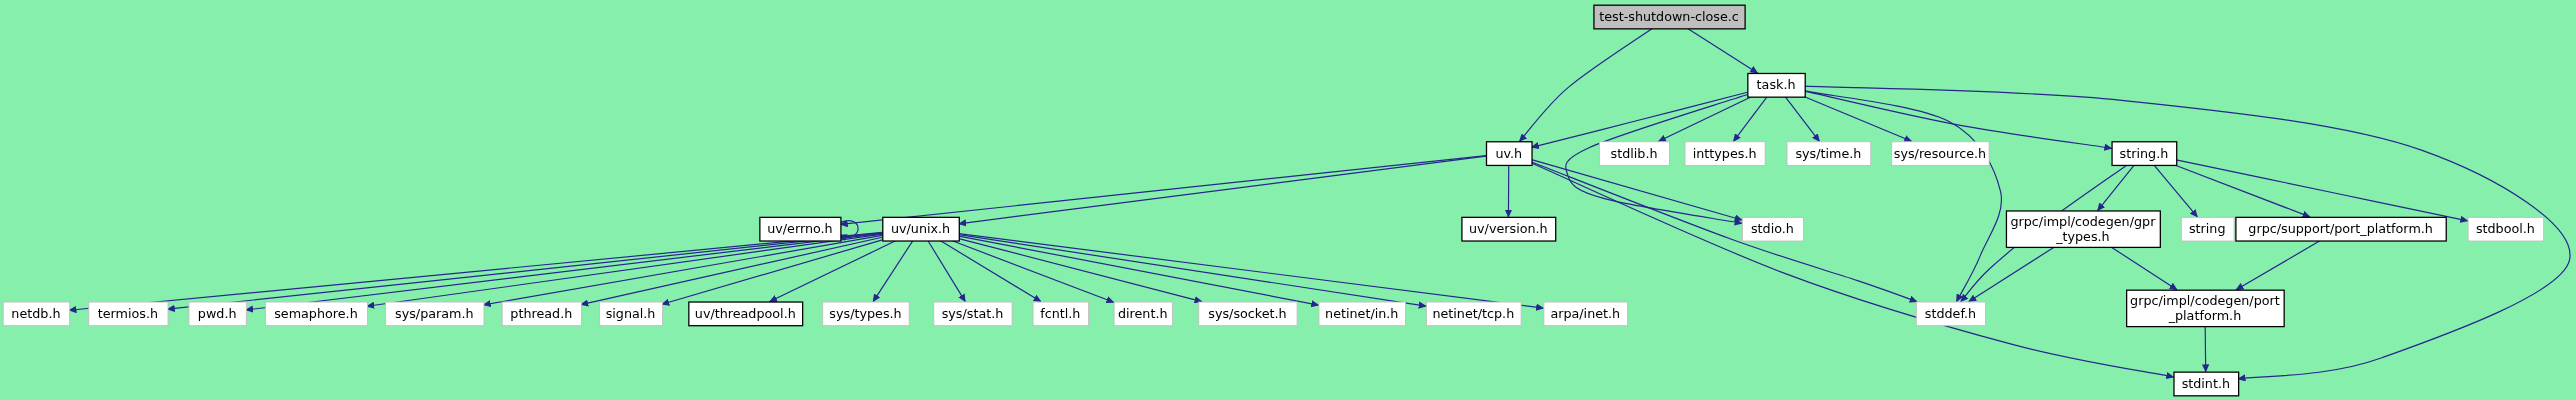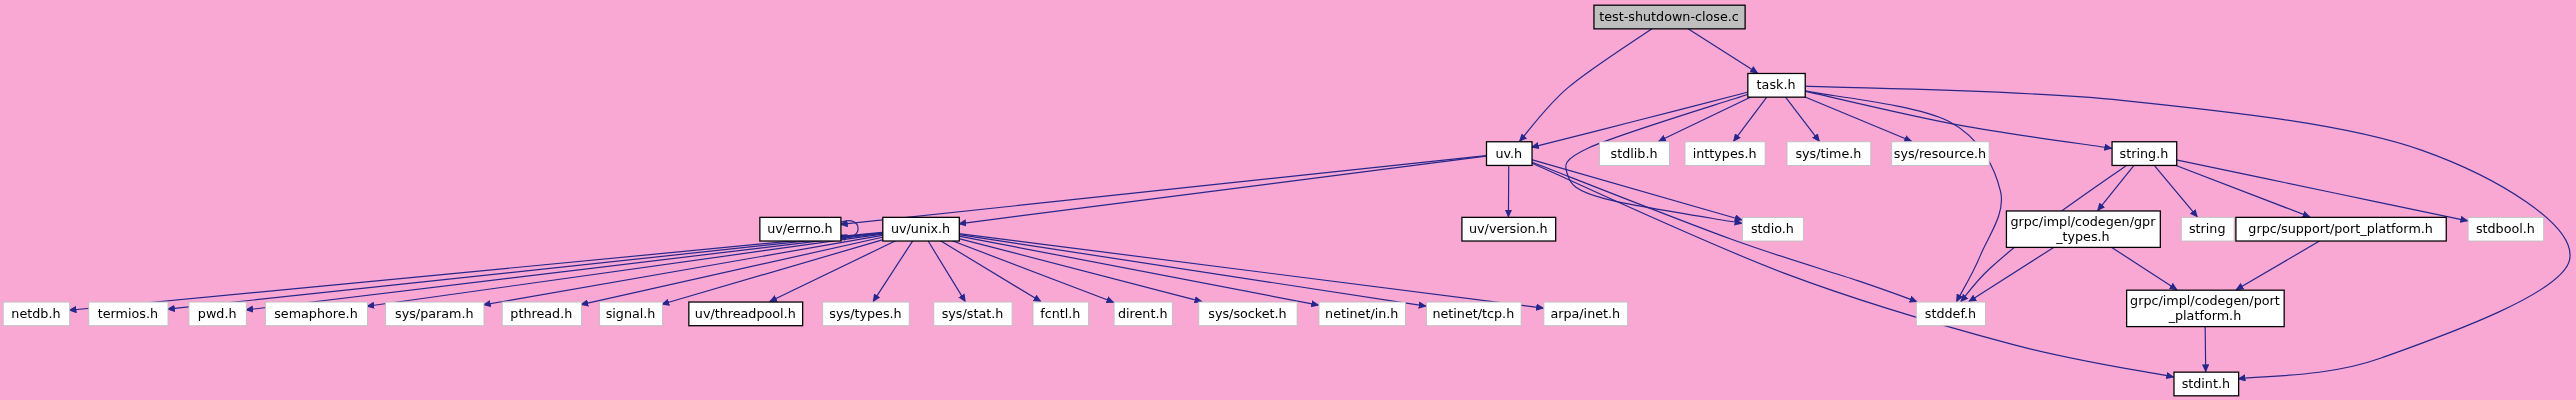--- a/index.html
+++ b/index.html
@@ -1,16 +1,16 @@
 <!DOCTYPE html>
 <html style="font-size:14.6px"><head>
 <meta charset="utf-8">
 <style>
   html,body{margin:0;padding:0;background:#ffffff;}
-  .stage{position:relative;width:2576px;height:401px;background:#f9a8d4;overflow:hidden;}
+  .stage{position:relative;width:2576px;height:401px;background:#86efac;overflow:hidden;}
   svg{display:block;}
   .node-label{font-family:"DejaVu Sans","Liberation Sans",sans-serif;font-size:14px;fill:#000000;}
 </style>
 </head>
 <body>
 
 <div class="stage">
 
   <svg id="graph-svg" width="2576" height="401" viewBox="0 0 2829 440">
       <defs>

